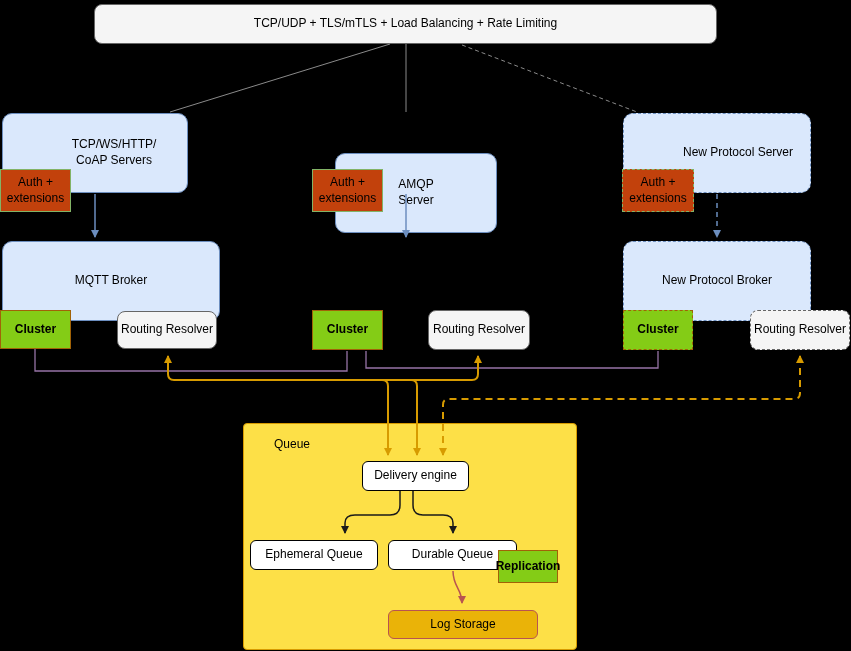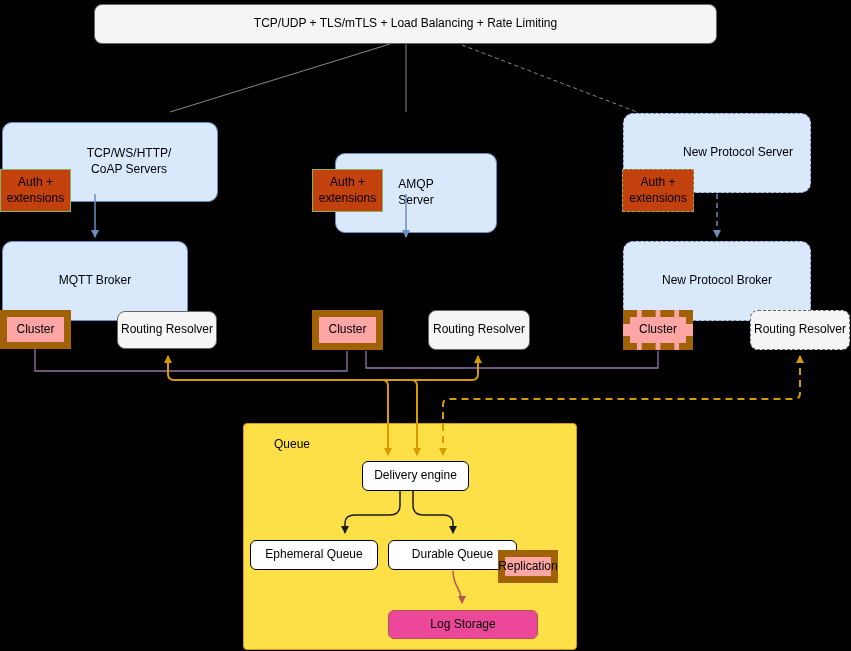--- a/index.html
+++ b/index.html
@@ -4,41 +4,41 @@
 <style>
   html,body{margin:0;padding:0;background:#000;}
   #stage{position:relative;width:851px;height:651px;background:#000;overflow:hidden;
          font-family:"Liberation Sans", sans-serif;font-size:12px;color:#000;}
   .node{position:absolute;box-sizing:border-box;display:flex;flex-direction:column;
         align-items:center;justify-content:center;text-align:center;line-height:1.3;}
   .blue  {background:#dae8fc;border:1px solid #6c8ebf;border-radius:10px;z-index:1;}
   .blue.dashed{border-style:dashed;}
   .green {background:#c2410c;border:1px solid #82b366;z-index:2;}
   .green.dashed{border-style:dashed;}
-  .lav   {background:#fca5a5;border:7px solid #a16207;z-index:2;}
+  .lav   {background:#84cc16;border:1px solid #a16207;z-index:2;font-weight:bold;}
   .lav.dashed{border-style:dashed;}
   .whitebox{background:#f5f5f5;border:1px solid #666;border-radius:8px;z-index:2;text-align:center;}
   .whitebox.dashed{border-style:dashed;}
   .plain {background:#fff;border:1px solid #000;border-radius:6px;z-index:2;}
   .queue-box{position:absolute;box-sizing:border-box;background:#fde047;
         border:1px solid #d79b00;border-radius:4px;z-index:1;}
   .queue-label{position:absolute;left:30px;top:13px;z-index:2;}
-  .pink{background:#ec4899;border:1px solid #b85450;border-radius:6px;z-index:2;}
+  .pink{background:#eab308;border:1px solid #b85450;border-radius:6px;z-index:2;}
   #edges{position:absolute;left:0;top:0;z-index:5;pointer-events:none;}
 </style>
 </head>
 <body>
 
 <div id="stage">
 
   <div class="node whitebox" style="left:94px;top:4px;width:623px;height:40px;">
     <span>TCP/UDP + TLS/mTLS + Load Balancing + Rate Limiting</span>
   </div>
 
-  <div class="node blue" style="left:2px;top:122px;width:216px;height:80px;padding-left:38px;">
+  <div class="node blue" style="left:2px;top:113px;width:186px;height:80px;padding-left:38px;">
     <span>TCP/WS/HTTP/</span>
     <span>CoAP Servers</span>
   </div>
   <div class="node blue" style="left:335px;top:113px;width:162px;height:80px;margin-top:40px;">
     <span>AMQP</span>
     <span>Server</span>
   </div>
   <div class="node blue dashed" style="left:623px;top:113px;width:188px;height:80px;padding-left:42px;">
     <span>New Protocol Server</span>
   </div>
@@ -49,21 +49,21 @@
   </div>
   <div class="node green" style="left:312px;top:169px;width:71px;height:43px;">
     <span>Auth +</span>
     <span>extensions</span>
   </div>
   <div class="node green dashed" style="left:622px;top:169px;width:72px;height:43px;">
     <span>Auth +</span>
     <span>extensions</span>
   </div>
 
-  <div class="node blue" style="left:2px;top:241px;width:186px;height:80px;">
+  <div class="node blue" style="left:2px;top:241px;width:218px;height:80px;">
     <span>MQTT Broker</span>
   </div>
   <div class="node blue dashed" style="left:623px;top:241px;width:188px;height:80px;">
     <span>New Protocol Broker</span>
   </div>
 
   <div class="node lav" style="left:0px;top:310px;width:71px;height:39px;">
     <span>Cluster</span>
   </div>
   <div class="node lav" style="left:312px;top:310px;width:71px;height:40px;">

